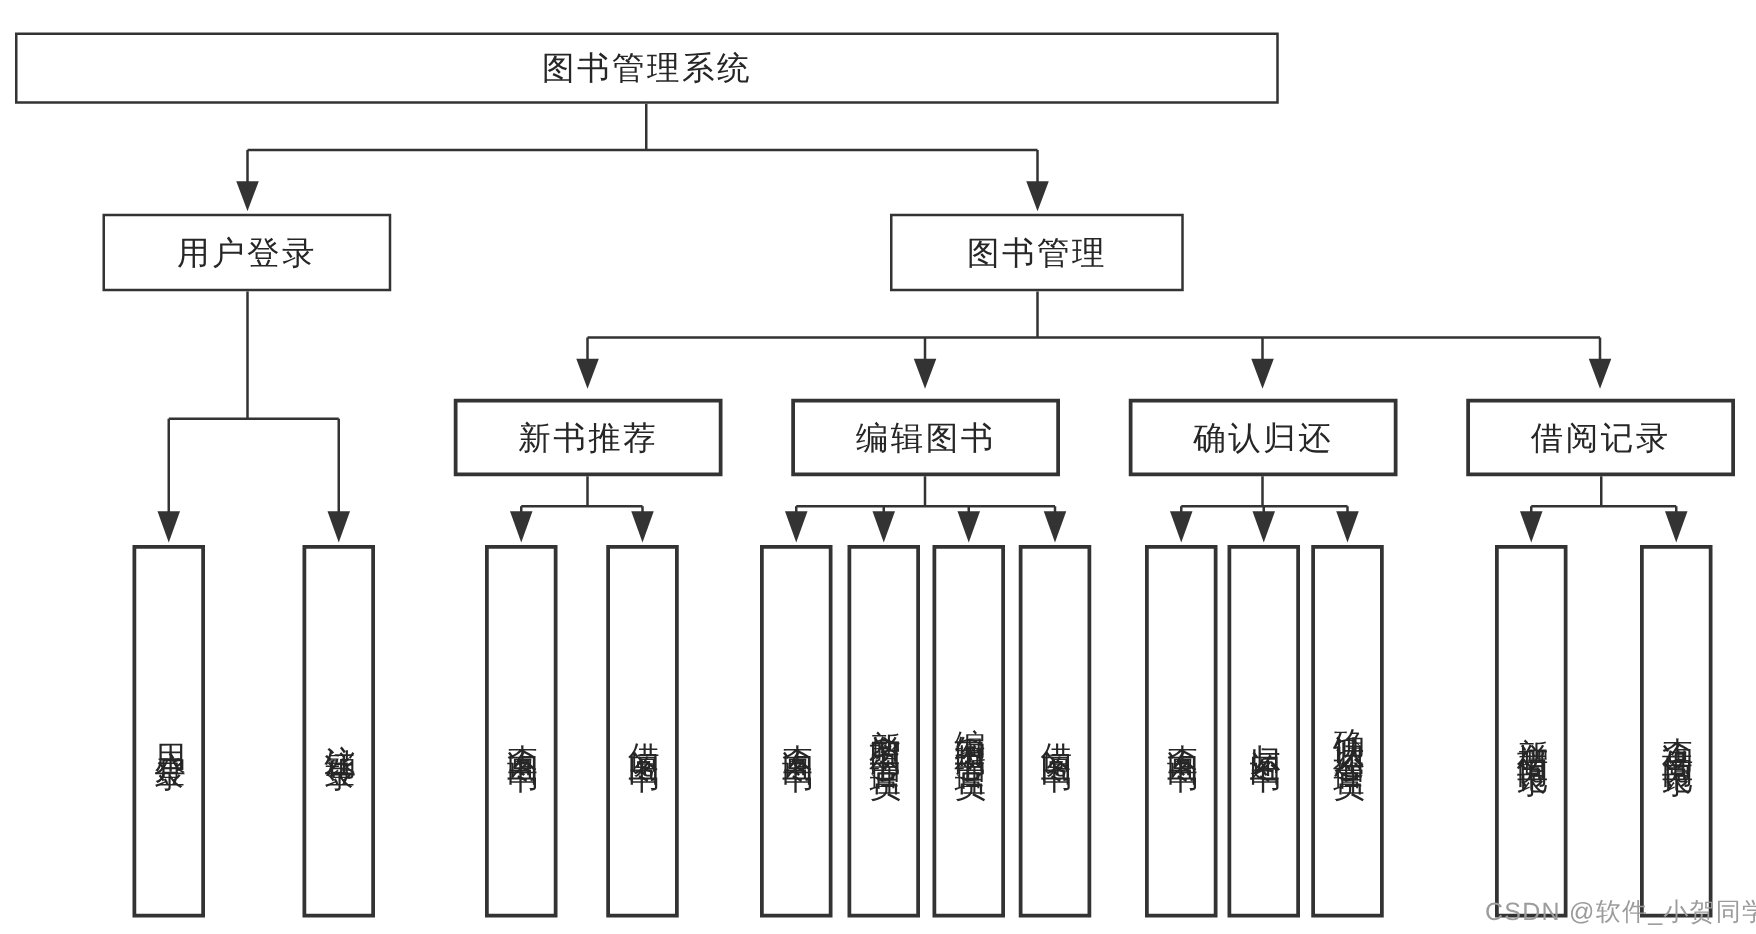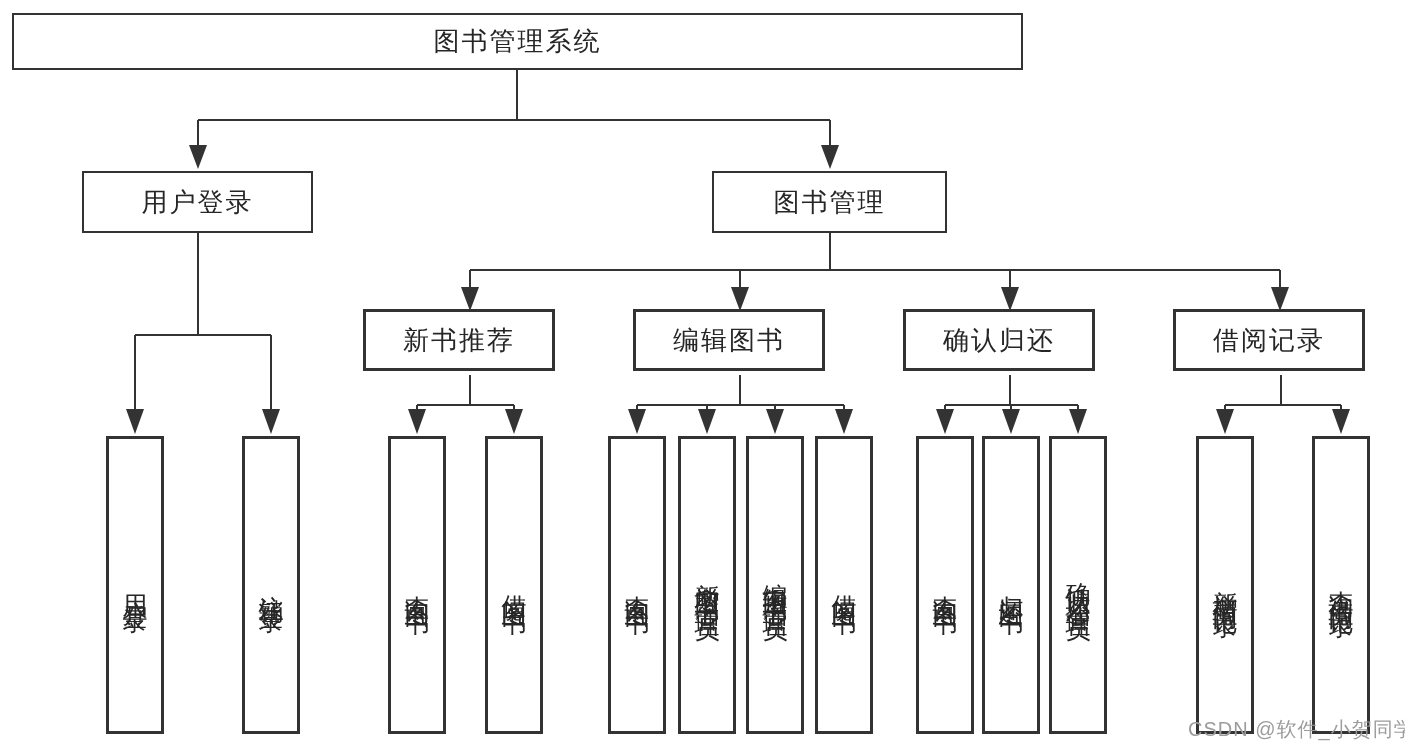--- a/index.html
+++ b/index.html
@@ -22,24 +22,24 @@
     background: #ffffff;
     border: 2px solid #333333;
     display: flex;
     align-items: center;
     justify-content: center;
     color: #262626;
     font-size: 26px;
     letter-spacing: 2px;
     z-index: 2;
   }
-  .root  { left: 12px;  top: 13px;  width: 1011px; height: 57px; justify-content: center; }
+  .root  { left: 12px;  top: 26px;  width: 1011px; height: 57px; justify-content: center; }
   .l2a   { left: 82px;  top: 171px; width: 231px;  height: 62px; }
   .l2b   { left: 712px; top: 171px; width: 235px;  height: 62px; }
-  .l3    { top: 309px; width: 192px; height: 62px; border-width: 3px; }
+  .l3    { top: 319px; width: 215px; height: 62px; border-width: 3px; }
   .l3a   { left: 363px; }
   .l3b   { left: 633px; }
   .l3c   { left: 903px; }
   .l3d   { left: 1173px; }
   .leaf  {
     top: 436px; width: 58px; height: 298px;
     border-width: 3px;
   }
   .vtext {
     writing-mode: vertical-rl;

